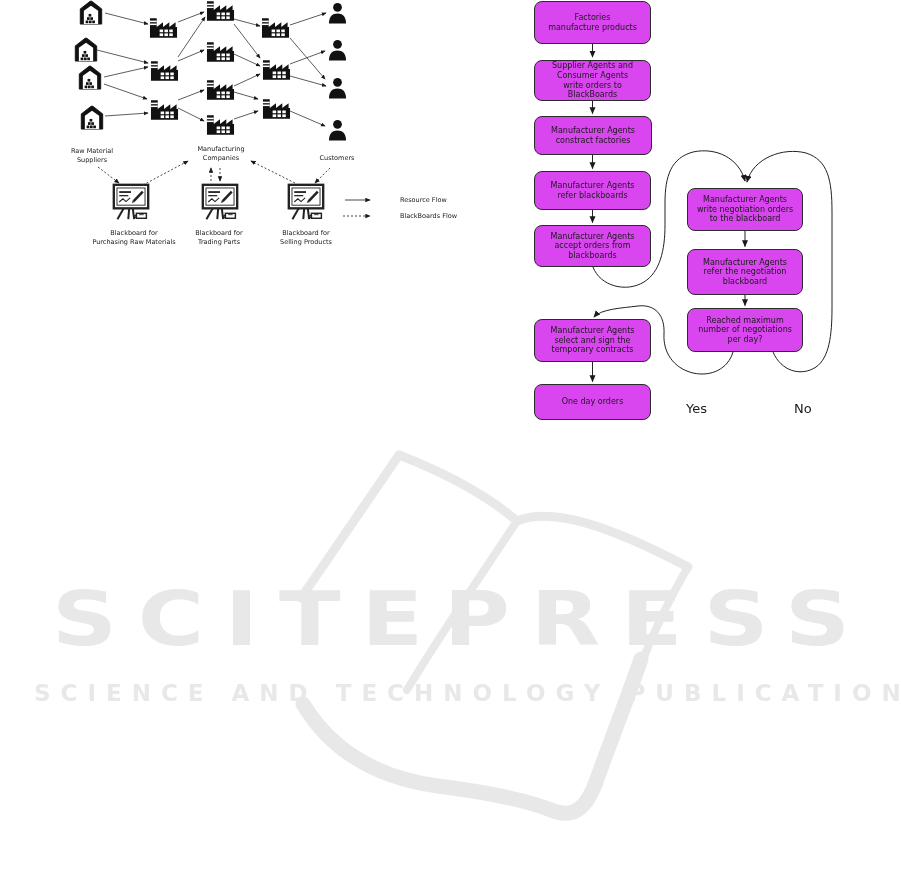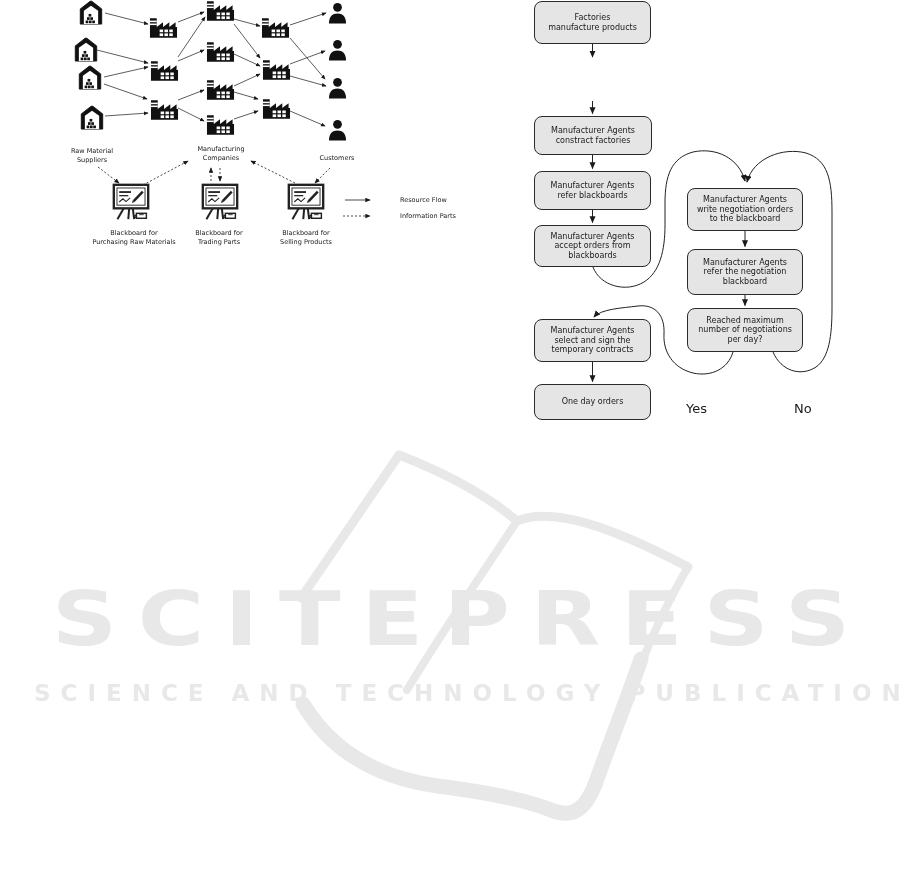--- a/index.html
+++ b/index.html
@@ -10,21 +10,21 @@
            line-height:1;color:#e8e8e8;letter-spacing:17px;transform:scaleX(1.22);
            transform-origin:left top;white-space:nowrap;}
   .wm-tag{position:absolute;left:34px;top:682px;z-index:2;font-weight:bold;font-size:23px;
           line-height:1;color:#e8e8e8;letter-spacing:10px;white-space:nowrap;}
   .lbl{position:absolute;z-index:3;font-size:6.5px;line-height:1.45;color:#1a1a1a;
        text-align:center;white-space:pre-line;}
   .legend-lbl{position:absolute;z-index:3;font-size:6.5px;line-height:1.2;color:#1a1a1a;
        white-space:nowrap;padding-left:25px;}
   .fbox{position:absolute;z-index:3;display:flex;align-items:center;justify-content:center;
         box-sizing:border-box;text-align:center;border:1px solid #2b2b2b;border-radius:8px;
-        background:#e5e5e5;font-size:8px;line-height:1.2;color:#1a1a1a;white-space:pre-line;
+        background:#d946ef;font-size:8px;line-height:1.2;color:#1a1a1a;white-space:pre-line;
         padding:2px;}
   .yn{position:absolute;z-index:3;font-size:13px;color:#1a1a1a;margin-top:24px;}
 </style>
 </head>
 <body>
 
 <div class="stage">
 
   <div class="wm-word">SCITEPRESS</div>
   <div class="wm-tag">SCIENCE AND TECHNOLOGY PUBLICATIONS</div>
@@ -190,24 +190,28 @@
   <div class="lbl" style="left:181px;top:145px;width:80px">Manufacturing
 Companies</div>
   <div class="lbl" style="left:297px;top:154px;width:80px">Customers</div>
   <div class="lbl" style="left:84px;top:229px;width:100px">Blackboard for
 Purchasing Raw Materials</div>
   <div class="lbl" style="left:169px;top:229px;width:100px">Blackboard for
 Trading Parts</div>
   <div class="lbl" style="left:256px;top:229px;width:100px">Blackboard for
 Selling Products</div>
   <div class="legend-lbl" style="left:375px;top:196.5px">Resource Flow</div>
-  <div class="legend-lbl" style="left:375px;top:212.5px">Information Parts</div>
+  <div class="legend-lbl" style="left:375px;top:212.5px">BlackBoards Flow</div>
 
   <div class="fbox" style="left:534px;top:1px;width:117px;height:43px">Factories
 manufacture products</div>
+  <div class="fbox" style="left:534px;top:60px;width:117px;height:41px">Supplier Agents and
+Consumer Agents
+write orders to
+BlackBoards</div>
   <div class="fbox" style="left:534px;top:116px;width:118px;height:39px">Manufacturer Agents
 constract factories</div>
   <div class="fbox" style="left:534px;top:171px;width:117px;height:39px">Manufacturer Agents
 refer blackboards</div>
   <div class="fbox" style="left:534px;top:225px;width:117px;height:42px">Manufacturer Agents
 accept orders from
 blackboards</div>
   <div class="fbox" style="left:687px;top:188px;width:116px;height:43px">Manufacturer Agents
 write negotiation orders
 to the blackboard</div>

